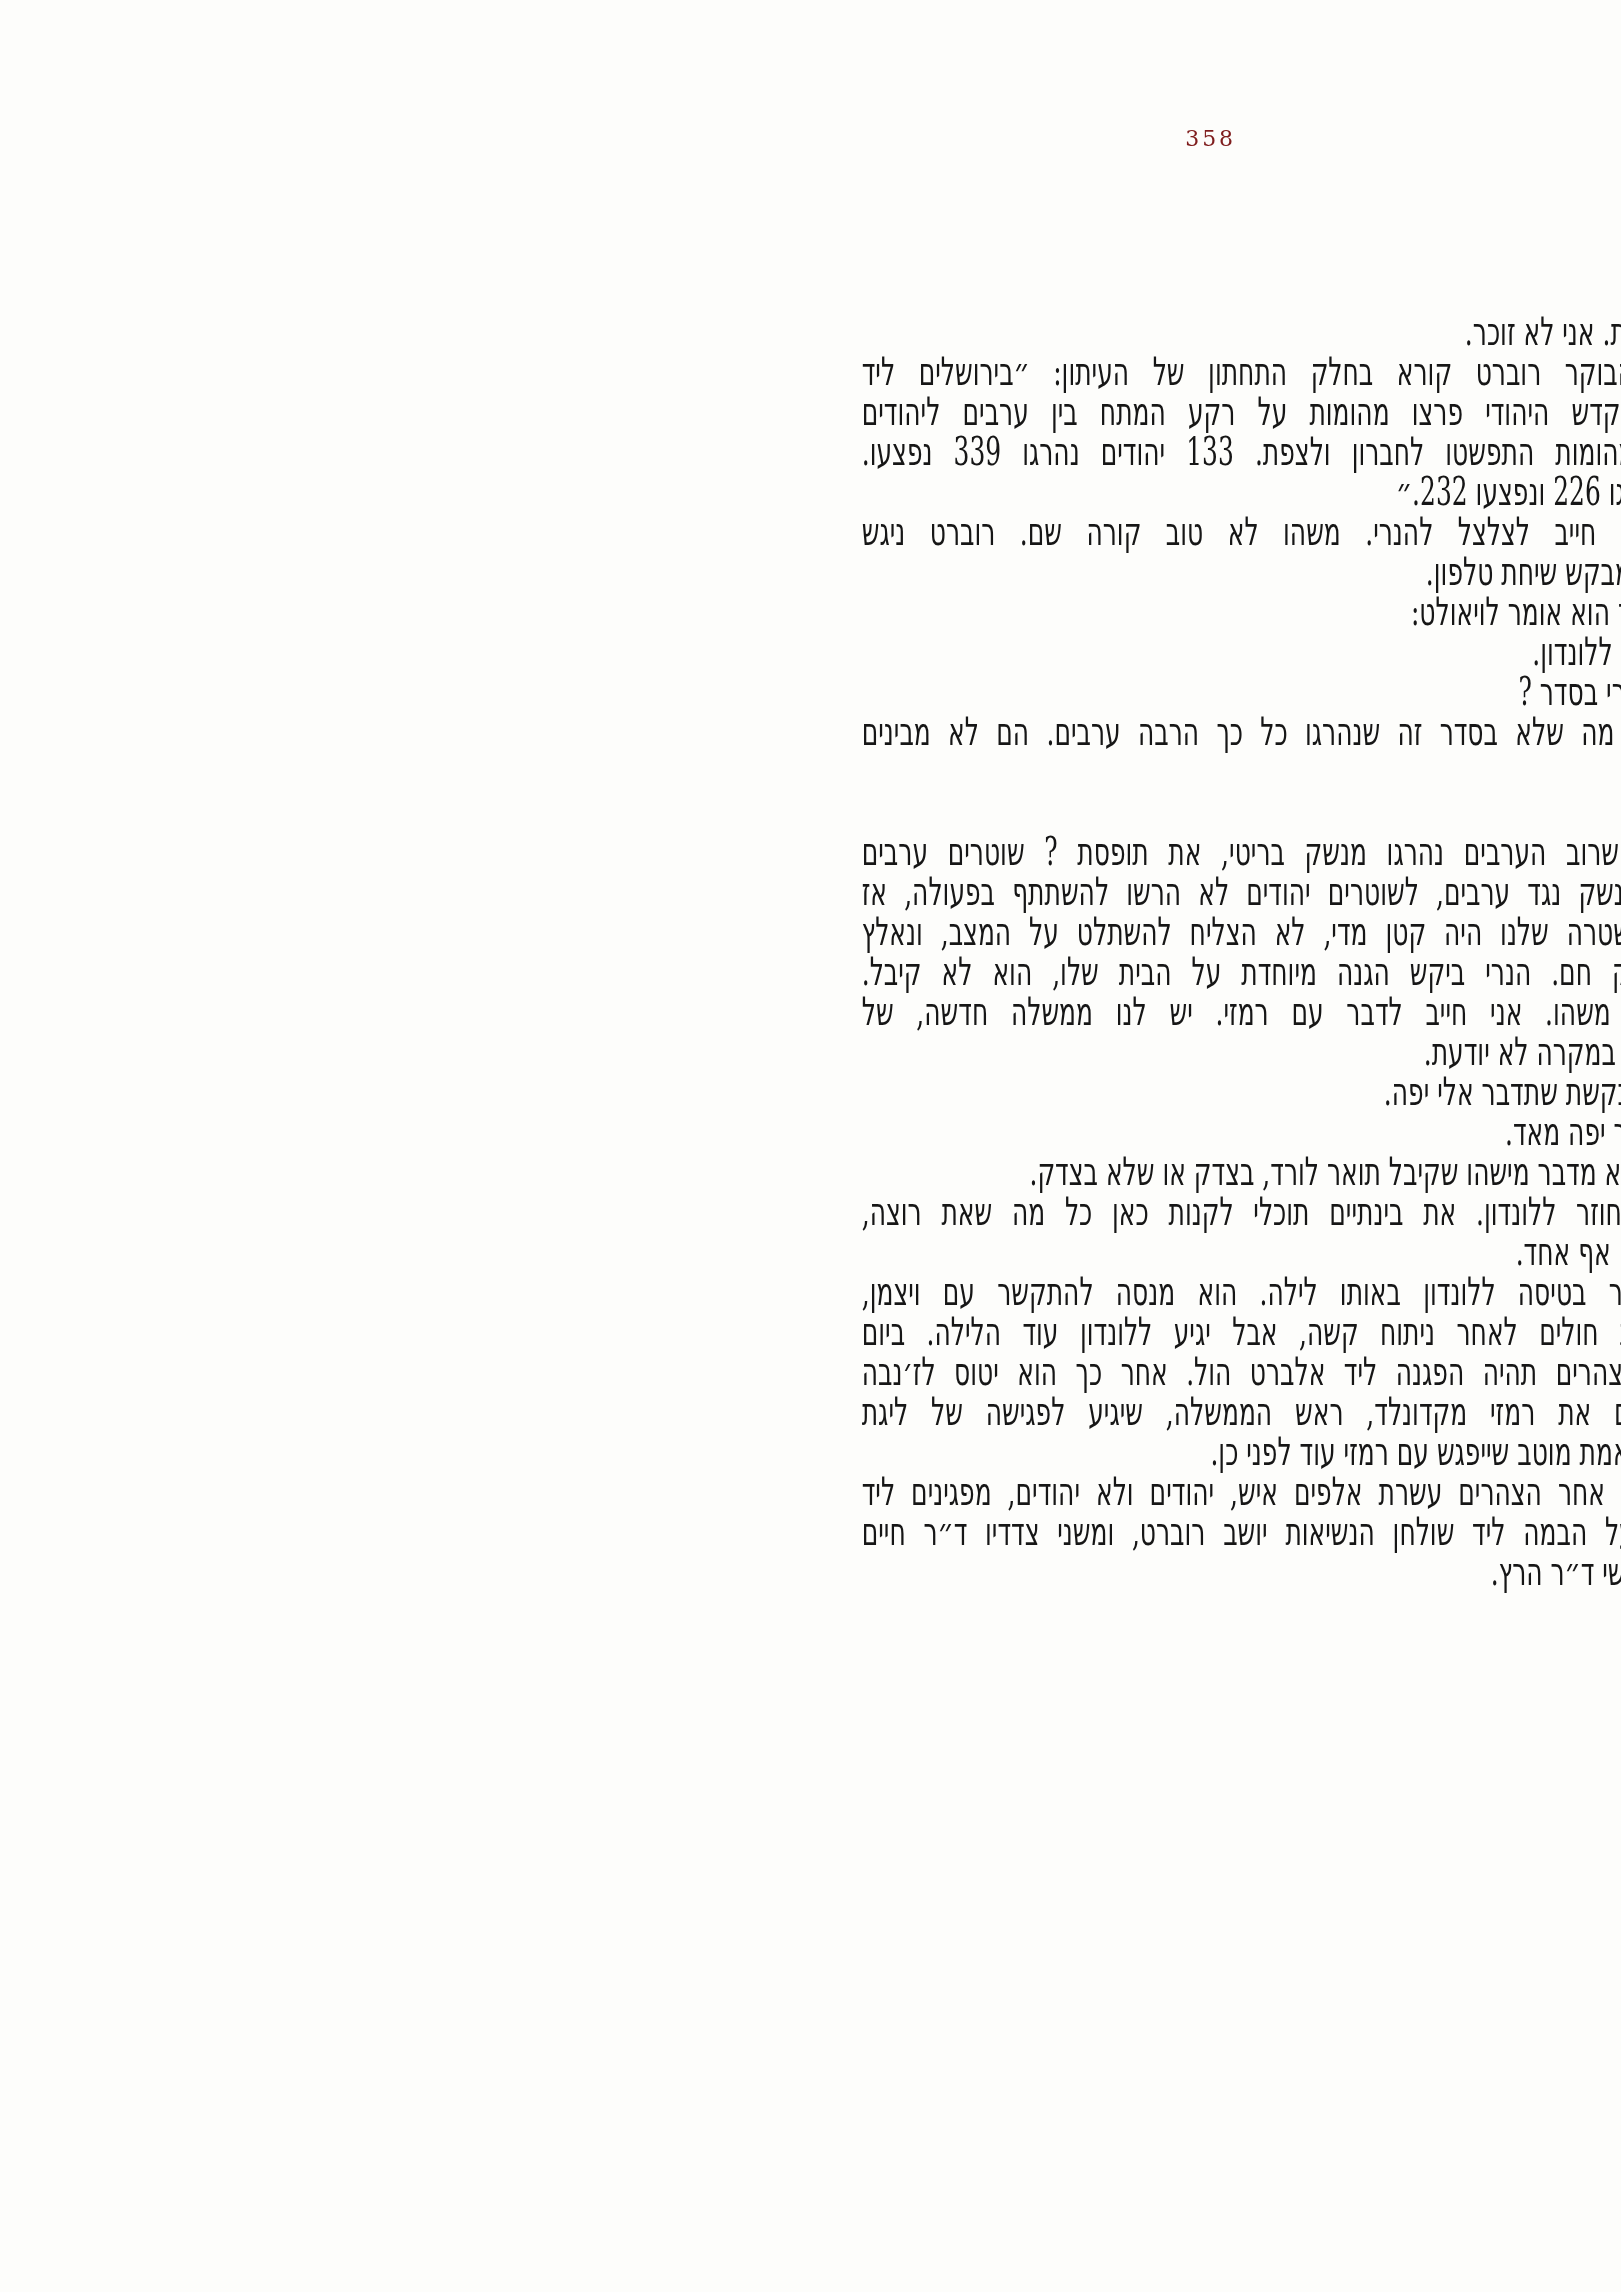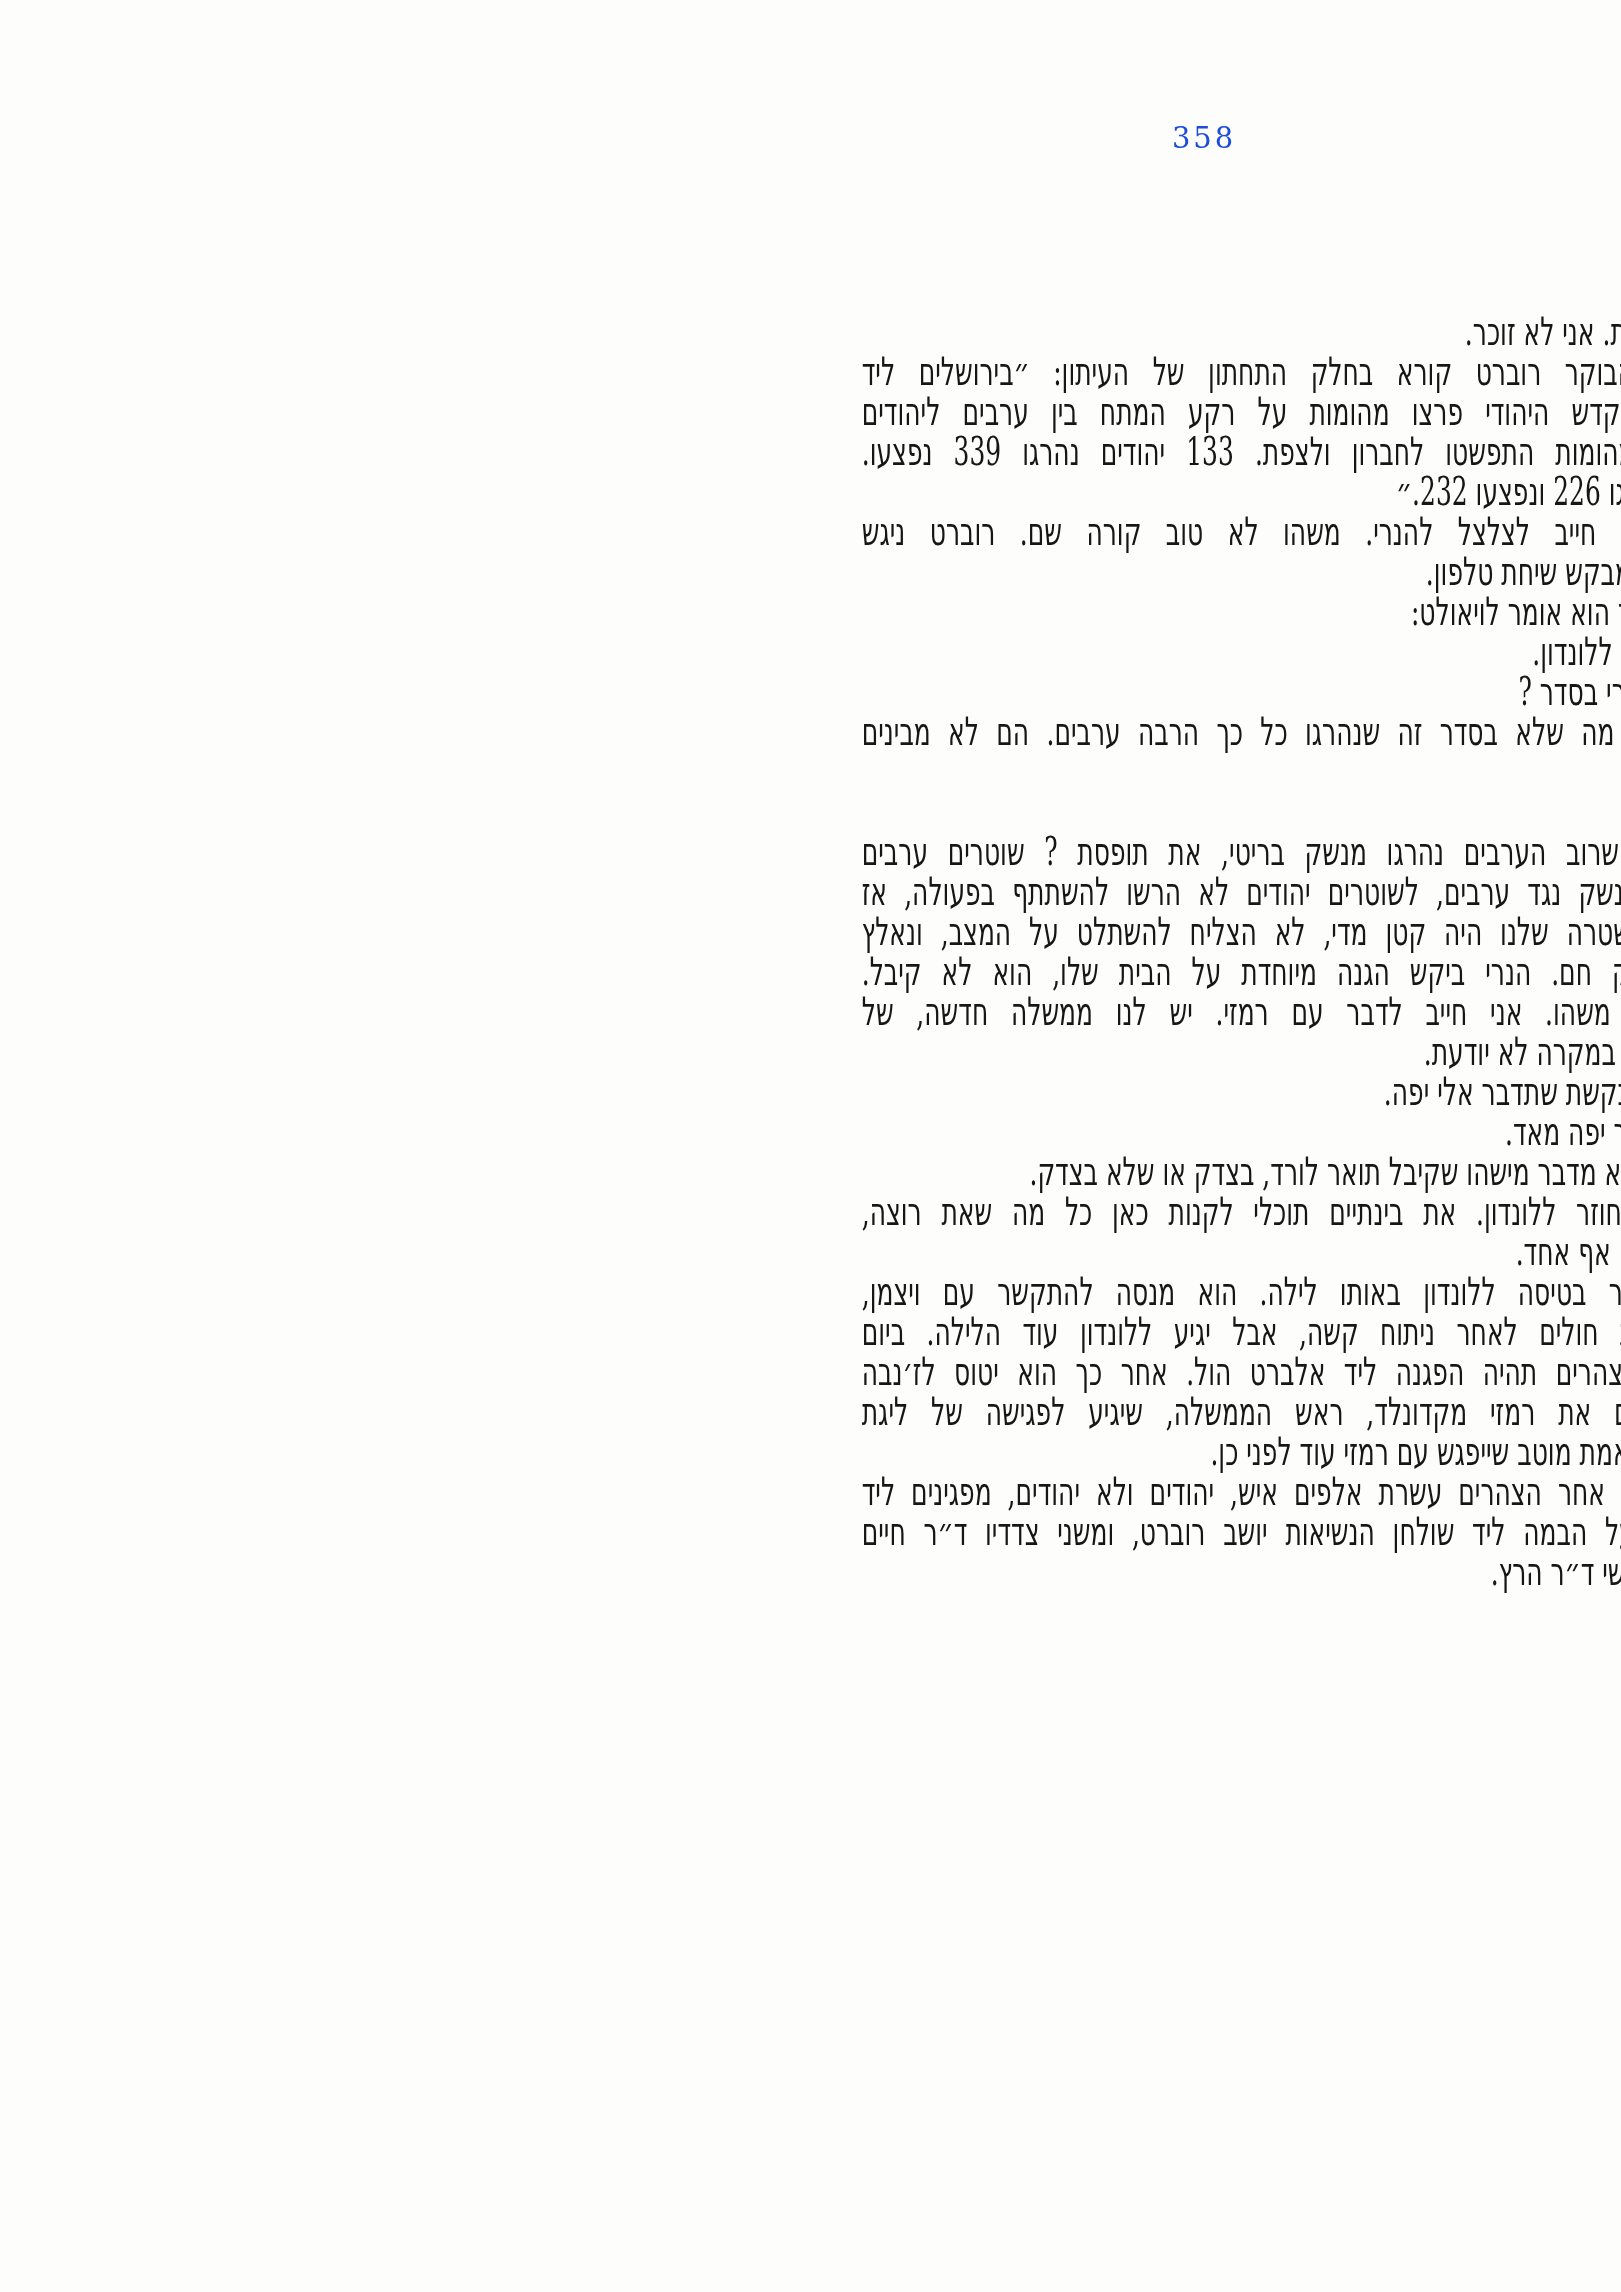--- a/index.html
+++ b/index.html
@@ -17,24 +17,24 @@
     width: 1621px;
     height: 2293px;
     background: #fdfdfb;
     font-family: "DejaVu Serif", "DejaVu Sans", serif;
     color: #161616;
   }
   .page-number {
     position: absolute;
     top: 122px;
     right: 385px;
-    font-size: 29px;
+    font-size: 22px;
     line-height: 33px;
     letter-spacing: 2.9px;
-    color: #1d4ed8;
+    color: #7f1d1d;
   }
   .text-block {
     position: absolute;
     top: 192px;
     right: 353px;
     width: 929px;
   }
   .line {
     box-sizing: border-box;
     width: 1452px;            

